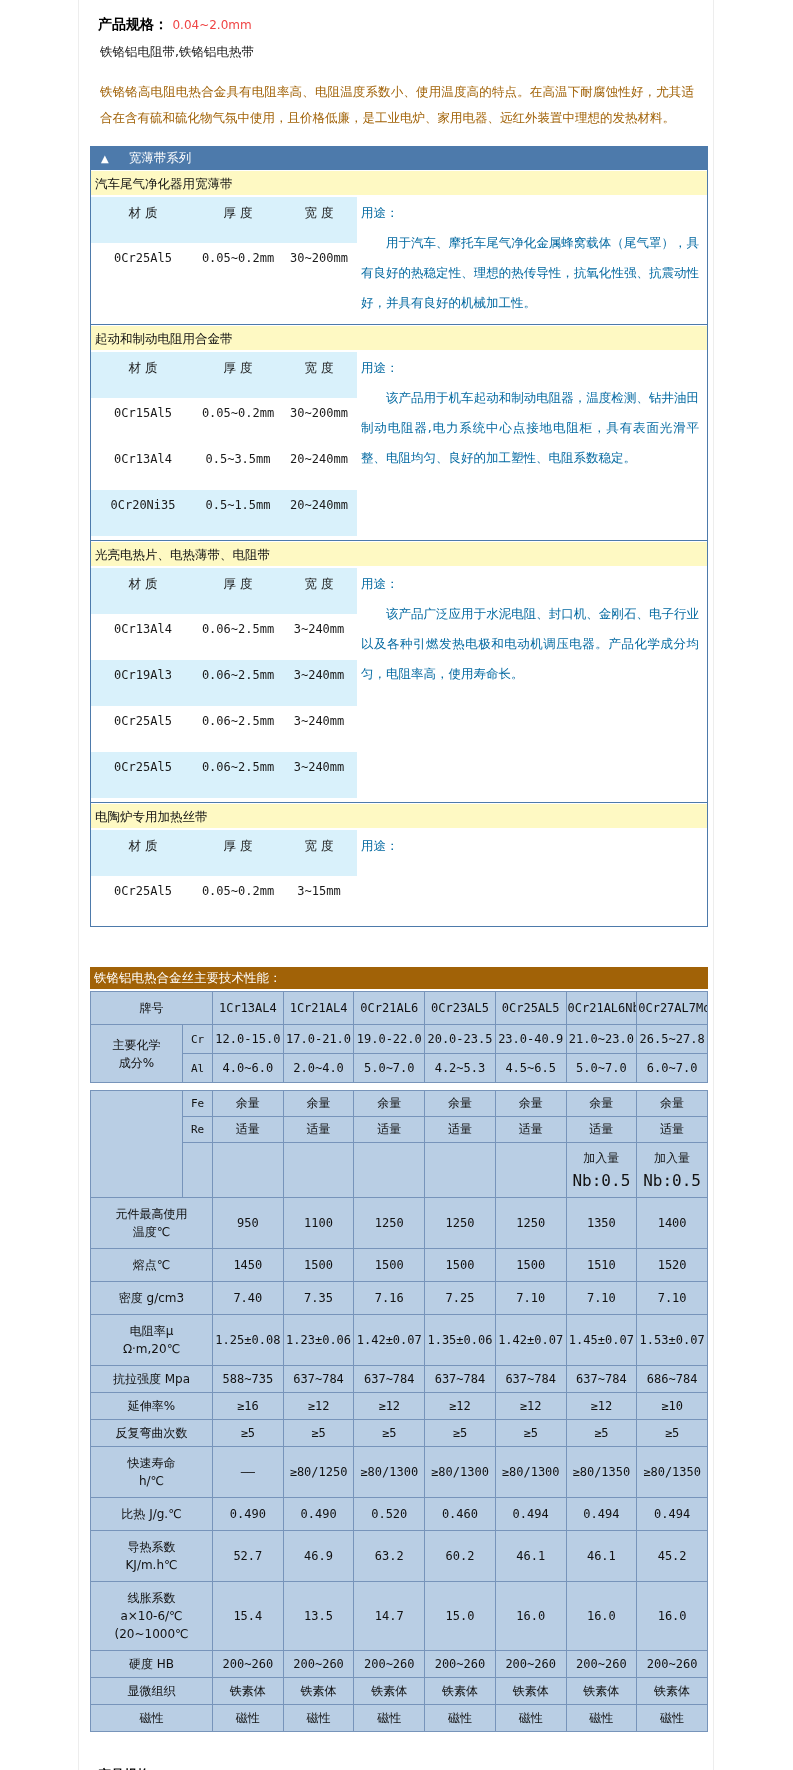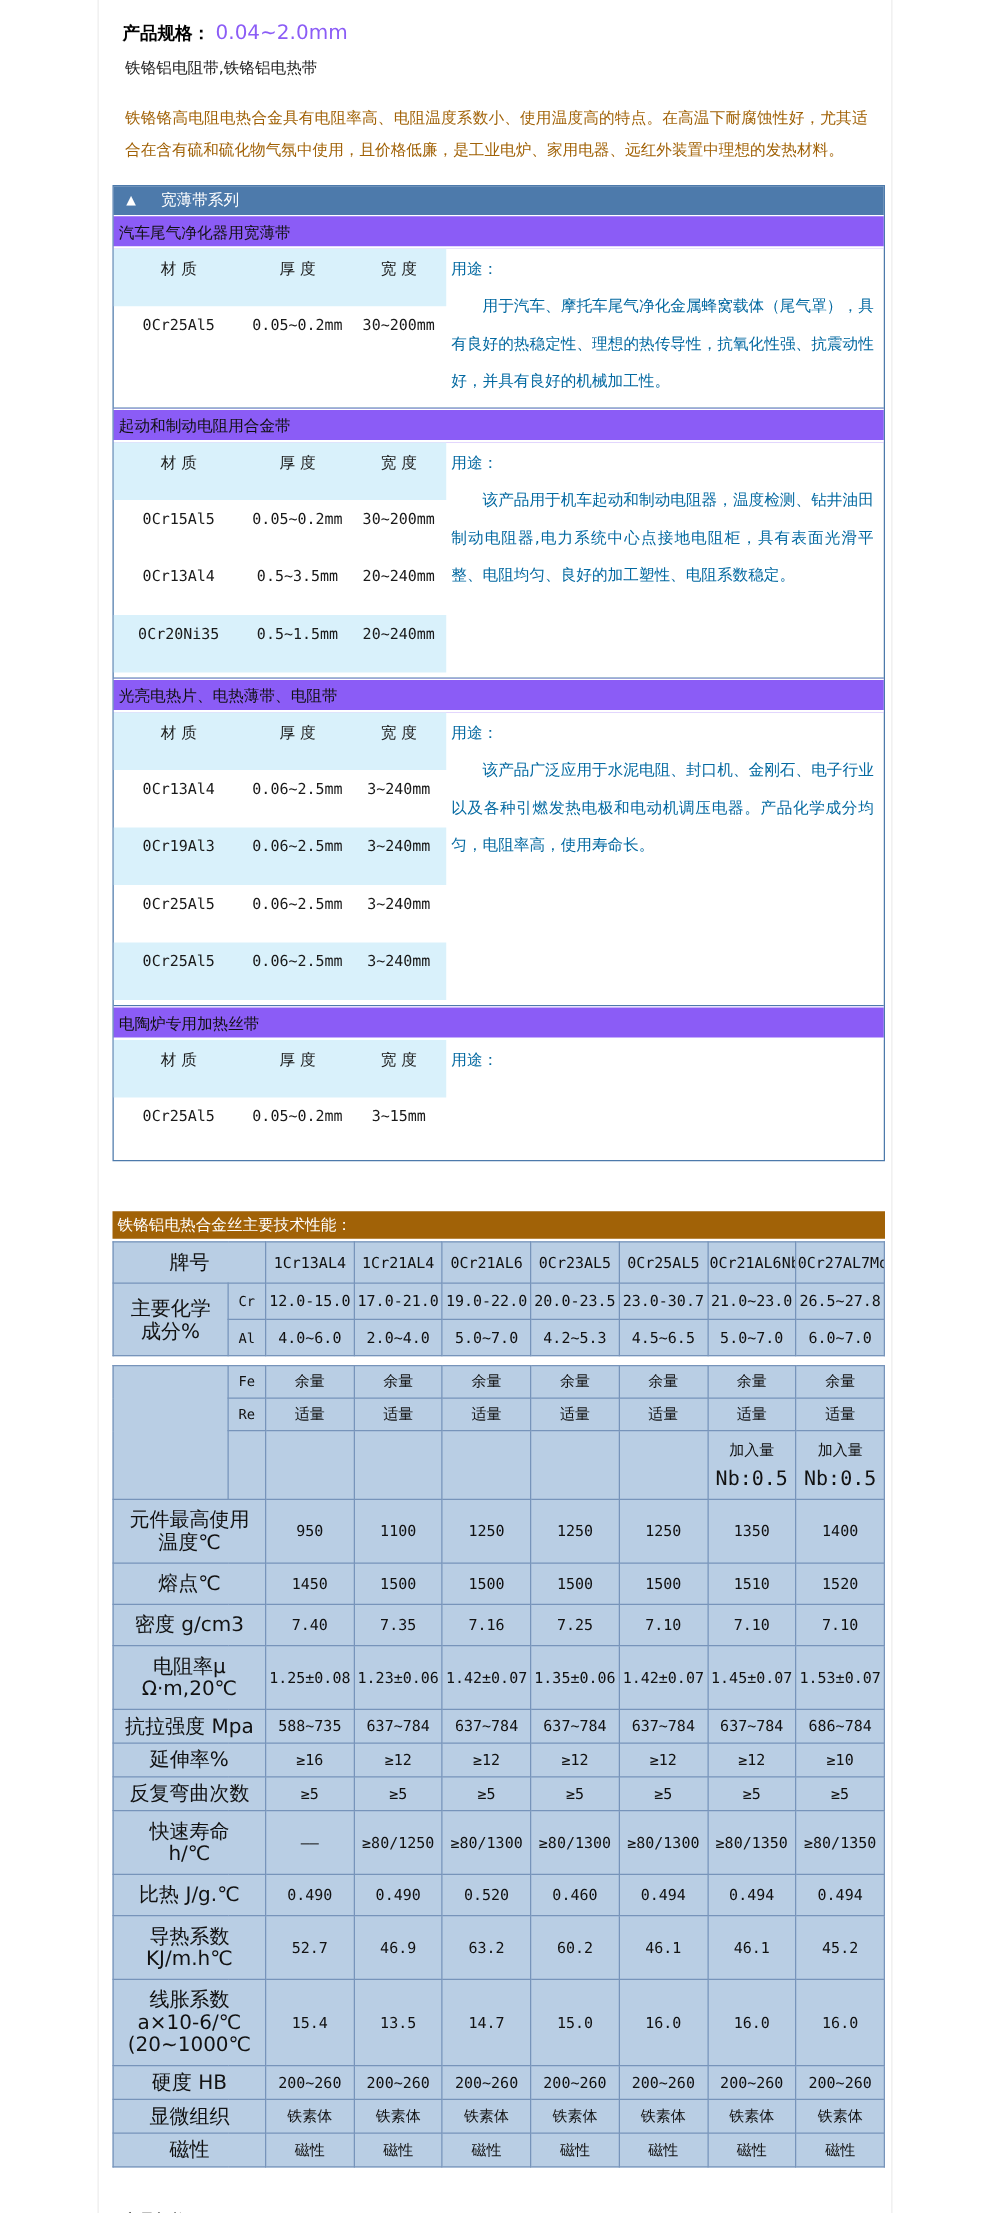--- a/index.html
+++ b/index.html
@@ -13,29 +13,29 @@
   .page {
     width:636px; margin-left:78px; min-height:1770px;
     border-left:1px solid #ededed; border-right:1px solid #ededed;
     padding:14px 7px 24px 7px; background:#fff;
   }
   .inner { width:622px; }
 
   
   .title-row { margin:2px 0 10px 12px; font-size:14px; }
   .title-label { font-weight:bold; color:#000; }
-  .title-value { color:#8b5cf6; font-weight:normal; font-size:16px; }
+  .title-value { color:#ef4444; font-weight:normal; font-size:12px; }
   .subtitle { font-size:12.5px; margin:0 0 18px 14px; color:#222; }
   .para { font-size:12.5px; line-height:26px; margin:0 14px 15px 14px; color:#a16207; text-align:justify; }
 
   
   .series { border:1px solid #4d7aab; margin:4px 0 0 4px; background:#fff; }
   .series-bar { background:#4d7aab; color:#fff; height:23px; display:flex; align-items:center; font-size:12.5px; padding-left:10px; }
   .series-bar .tri { font-size:10px; margin-right:20px; }
-  .section .sub-header { background:#8b5cf6; height:27px; line-height:26px; font-size:12.5px; padding-left:4px;
+  .section .sub-header { background:#fef9c3; height:27px; line-height:26px; font-size:12.5px; padding-left:4px;
     border-top:1px solid #fff; border-bottom:2px solid #fff; color:#111; }
   .section + .section { border-top:1px solid #4d7aab; }
   .section-body { display:flex; padding-bottom:4px; }
   .left-pane { width:266px; flex:none; }
   .mat-row { display:flex; height:46px; line-height:31px; }
   .mat-row.head { background:#d9f1fb; }
   .mat-row.shaded { background:#d9f1fb; }
   .mat-cell { text-align:center; font-size:12.5px; overflow:hidden; white-space:nowrap; }
   .mat-cell.c1 { width:104px; }
   .mat-cell.c2 { width:86px; }
@@ -45,21 +45,21 @@
   .usage-label { font-size:12.5px; height:31px; line-height:31px; color:#0369a1; }
   .usage-text { font-size:12.5px; line-height:30px; text-indent:2em; text-align:justify; color:#0369a1; }
 
   
   .tech-wrap { margin:40px 0 0 4px; }
   .tech-bar { background:#a16207; color:#fff; height:22px; line-height:22px; font-size:12.5px; padding-left:4px; }
   table.tech { width:100%; border-collapse:collapse; background:#b9cee4; table-layout:fixed; border:1px solid #42699c; }
   table.tech.blk1 { margin-top:2px; }
   table.tech.blk2 { margin-top:7px; }
   .tech td { border:1px solid #7794ba; text-align:center; font-size:12px; padding:7px 1px; color:#111; vertical-align:middle; overflow:hidden; }
-  .tech td.lbl { font-size:16px; line-height:18px; }
+  .tech td.lbl { font-size:12px; line-height:18px; }
   .tech td.sub { font-family:"DejaVu Sans Mono", monospace; font-size:11px; padding:4px 0; }
   .tech td.val { font-family:"DejaVu Sans Mono", monospace; font-size:12px; }
   .tech td .ln2 { font-size:16px; margin-top:4px; font-family:"DejaVu Sans Mono", monospace; }
   .tech tr.slim td { padding:4px 1px; }
 
   
   .h-bold { font-weight:bold; font-size:13px; margin:34px 0 0 12px; color:#000; }
   table.spec { width:618px; border-collapse:collapse; margin:10px 0 0 4px; table-layout:fixed; }
   .spec td { border:1px solid #4f81bd; height:25px; text-align:center; font-size:12px; color:#111; }
   .spec td.v { font-family:"DejaVu Sans Mono", monospace; }
@@ -225,21 +225,21 @@
               <tr>
                 <td class="lbl" rowspan="2">
                   <div>主要化学</div>
                   <div class="">成分%</div>
                 </td>
                 <td class="sub">Cr</td>
                 <td class="val">12.0-15.0</td>
                 <td class="val">17.0-21.0</td>
                 <td class="val">19.0-22.0</td>
                 <td class="val">20.0-23.5</td>
-                <td class="val">23.0-30.7</td>
+                <td class="val">23.0-40.9</td>
                 <td class="val">21.0~23.0</td>
                 <td class="val">26.5~27.8</td>
               </tr>
               <tr>
                 <td class="sub">Al</td>
                 <td class="val">4.0~6.0</td>
                 <td class="val">2.0~4.0</td>
                 <td class="val">5.0~7.0</td>
                 <td class="val">4.2~5.3</td>
                 <td class="val">4.5~6.5</td>

